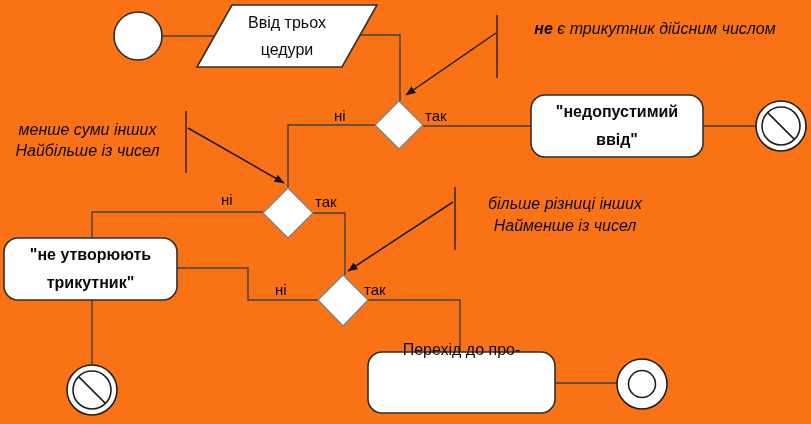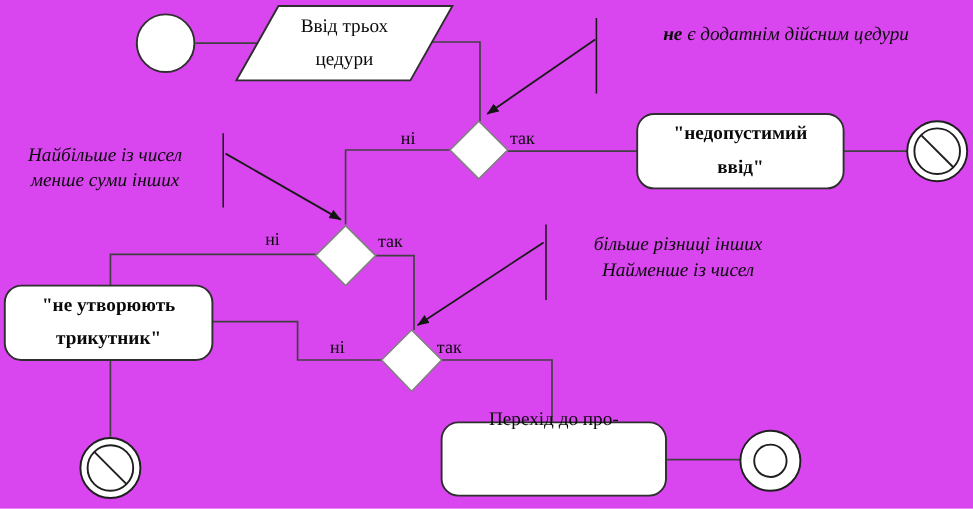--- a/index.html
+++ b/index.html
@@ -1,20 +1,20 @@
 <!DOCTYPE html>
 <html><head>
 <meta charset="utf-8">
 <style>
   html,body{margin:0;padding:0;background:#ffffff;}
   .stage{
     position:relative;
     width:811px;height:424px;
-    background:#d946ef;
-    font-family:Liberation Serif, serif;
+    background:#f97316;
+    font-family:Liberation Sans, sans-serif;
     overflow:hidden;
   }
   .stage svg{position:absolute;left:0;top:0;}
   .t{
     position:absolute;
     color:#0a0a0a;
     font-size:16px;
     line-height:27px;
     white-space:nowrap;
   }
@@ -110,26 +110,26 @@
   <div class="t small right" style="left:334px;top:108px;width:40px;">ні</div>
   <div class="t small" style="left:425px;top:108px;width:50px;">так</div>
 
   <div class="t small right" style="left:221px;top:192px;width:40px;">ні</div>
   <div class="t small" style="left:315px;top:194px;width:50px;">так</div>
 
   <div class="t small right" style="left:275px;top:282px;width:40px;">ні</div>
   <div class="t small" style="left:364px;top:282px;width:50px;">так</div>
 
   <div class="t it center" style="left:500px;top:18px;width:310px;">
-    <div><span class="bold">не</span><span> є додатнім дійсним цедури</span></div>
+    <div><span class="bold">не</span><span> є трикутник дійсним числом</span></div>
   </div>
 
   <div class="t it center" style="left:5px;top:119px;width:165px;line-height:21px;">
+    <div>менше суми інших</div>
     <div>Найбільше із чисел</div>
-    <div>менше суми інших</div>
   </div>
 
   <div class="t it center" style="left:475px;top:193px;width:180px;">
     <div>більше різниці інших</div>
     <div>Найменше із чисел</div>
   </div>
 
 </div>
 
 </body></html>

